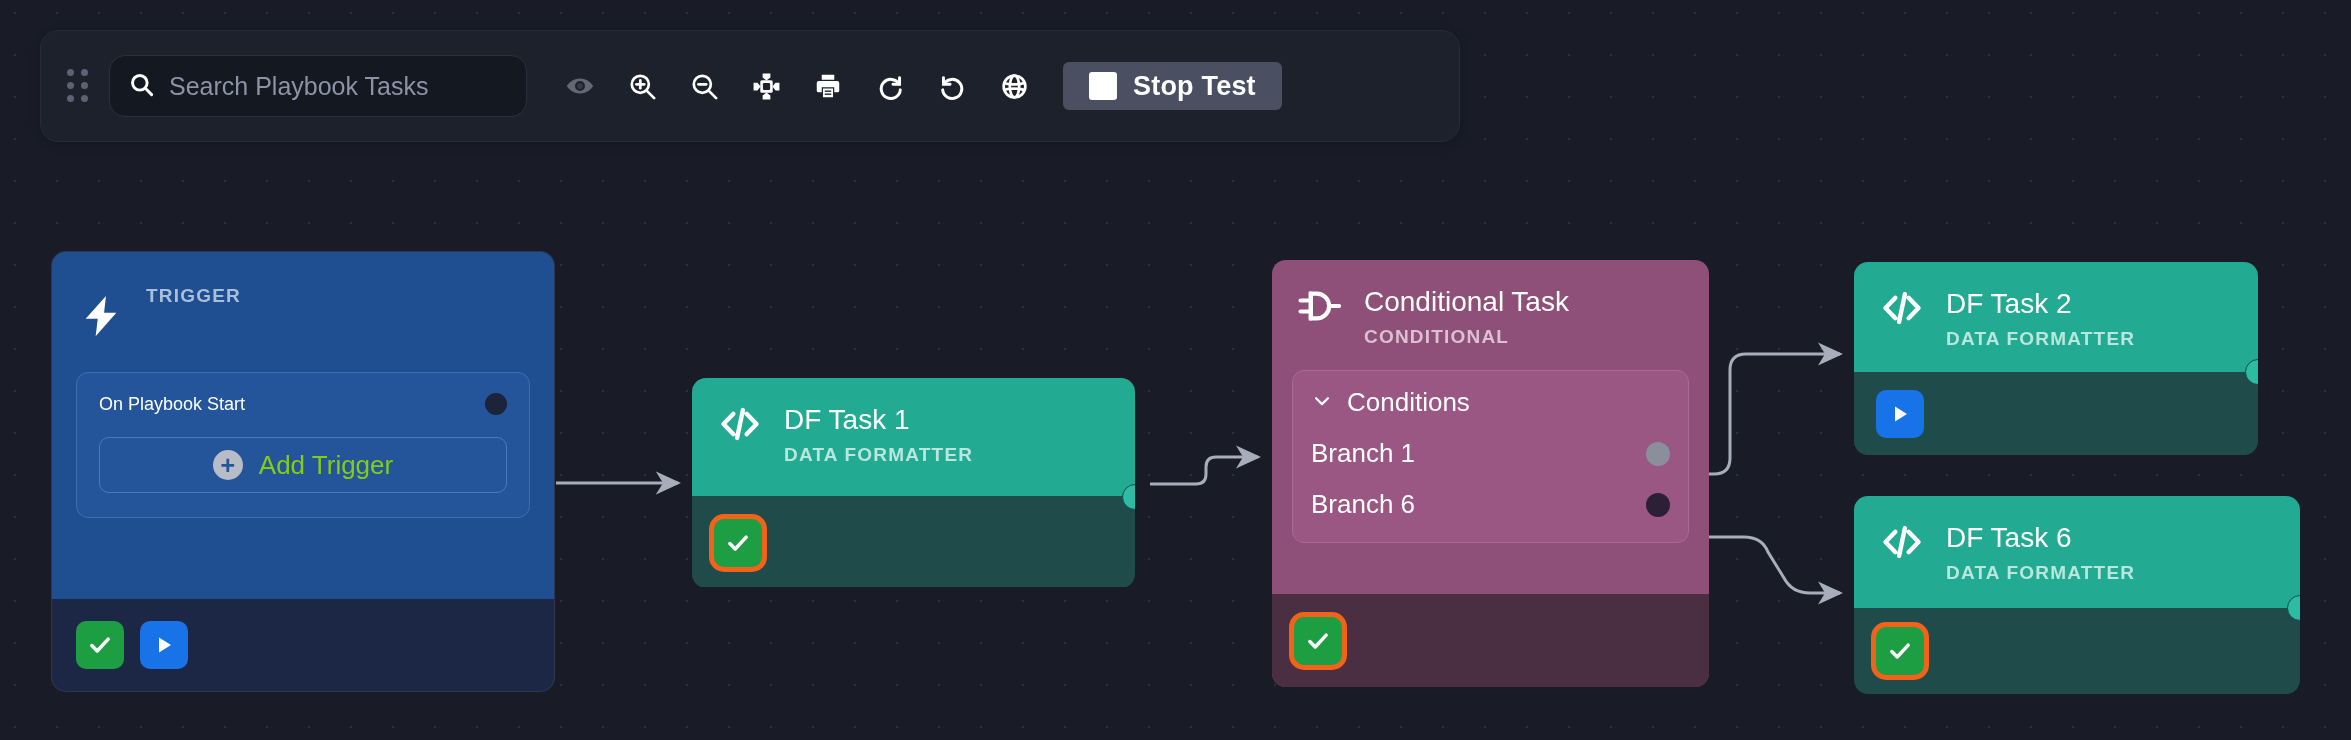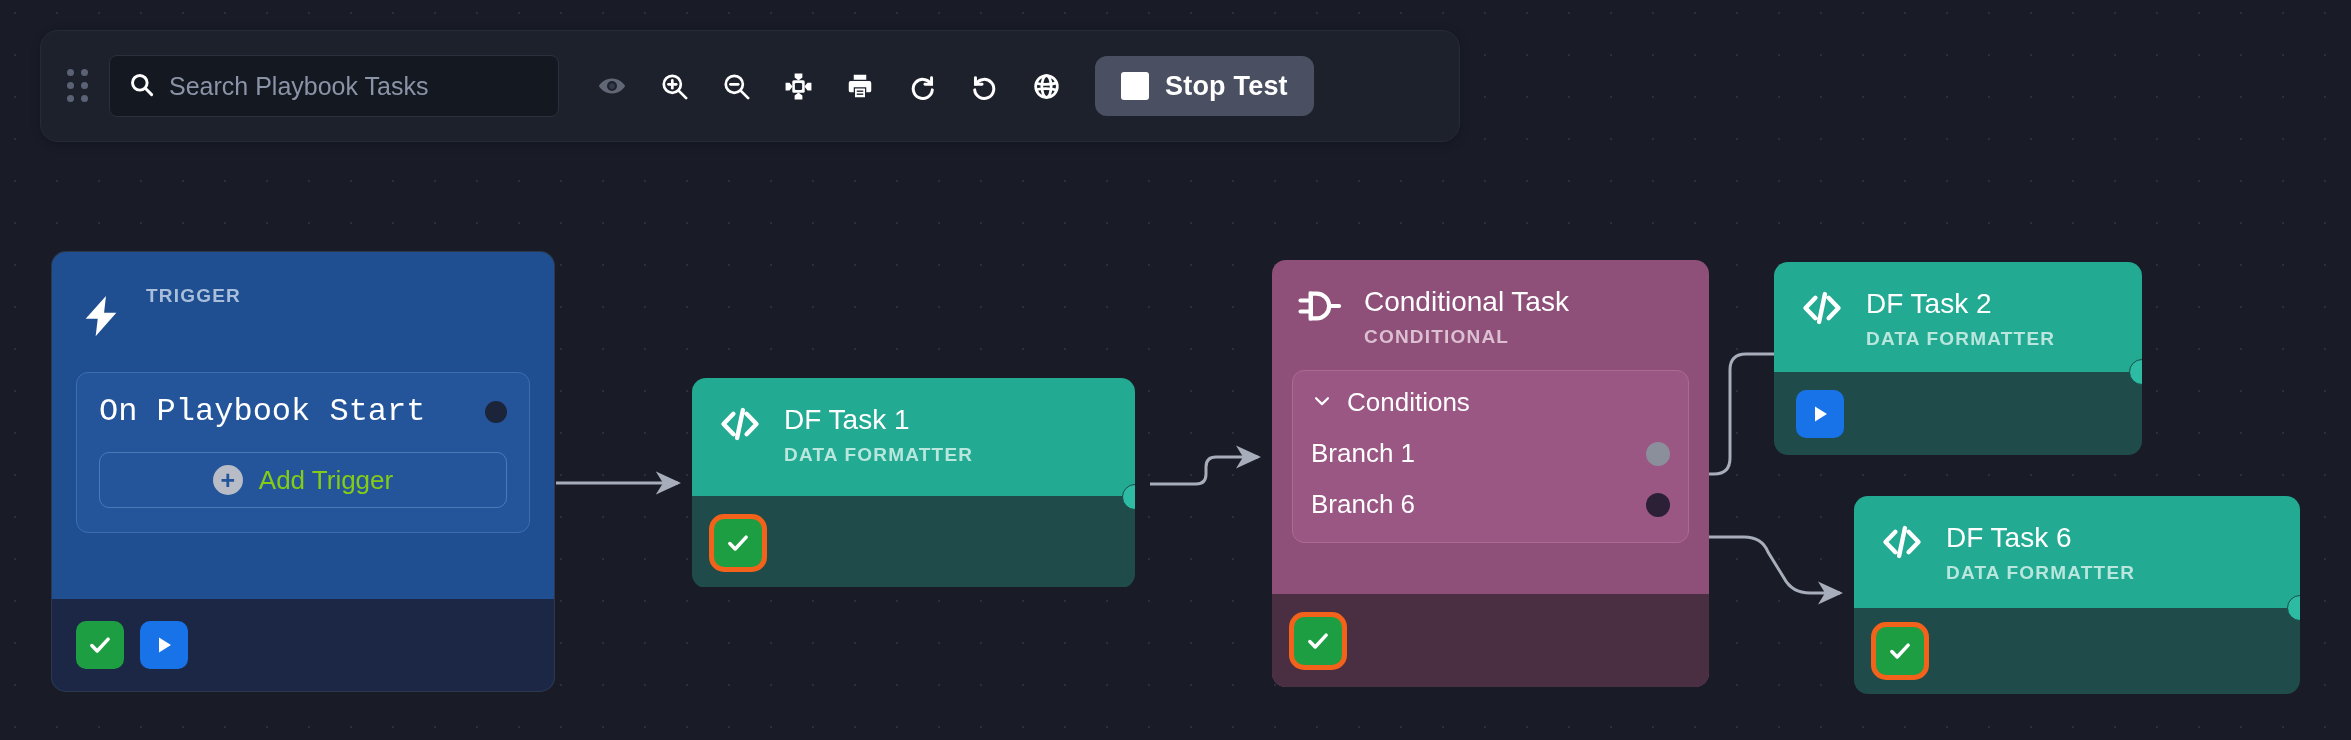--- a/index.html
+++ b/index.html
@@ -22,40 +22,40 @@
     display:flex; align-items:center; gap:0px; padding:0 26px;
     box-shadow:0 2px 10px rgba(0,0,0,.25);
   }
   .grip{
     width:26px; height:34px; display:grid; grid-template-columns:repeat(2,8px);
     grid-template-rows:repeat(3,8px); gap:5px 6px; margin-right:16px; cursor:grab;
   }
   .grip i{ width:7px; height:7px; border-radius:50%; background:#5b6275; display:block; }
 
   .search-box{
-    width:450px; height:62px; background:#141821; border:1px solid #2a303d;
-    border-radius:8px; display:flex; align-items:center; gap:14px; padding:0 18px;
+    width:418px; height:62px; background:#141821; border:1px solid #2a303d;
+    border-radius:16px; display:flex; align-items:center; gap:14px; padding:0 18px;
     margin-right:22px;
   }
   .search-box svg{ flex:0 0 auto; }
   .search-box input{
     flex:1; background:transparent; border:none; outline:none;
     color:#e7e9ee; font-size:25px; font-family:"Liberation Sans", sans-serif;
   }
   .search-box input::placeholder{ color:#8b93a6; }
 
   .tbtn{
     width:62px; height:62px; display:flex; align-items:center; justify-content:center;
     background:transparent; border:none; border-radius:10px; cursor:pointer;
   }
   .tbtn.eye svg{ opacity:.55; }
 
   .stop-btn{
-    margin-left:18px; height:60px; display:flex; align-items:center; gap:16px;
-    background:#4a5062; border:none; border-radius:12px; padding:0 26px; cursor:pointer;
+    margin-left:18px; height:48px; display:flex; align-items:center; gap:16px;
+    background:#4a5062; border:none; border-radius:6px; padding:0 26px; cursor:pointer;
   }
   .stop-btn .sq{ width:28px; height:28px; background:#fff; border-radius:3px; display:block; }
   .stop-btn span.lbl{ color:#fff; font-size:27px; font-weight:bold; letter-spacing:.2px; }
 
   
   #canvas{ position:absolute; inset:0; }
   .node{ position:absolute; border-radius:14px; overflow:hidden; }
 
   
   #node-trigger{
@@ -65,21 +65,21 @@
   #node-trigger .head{ display:flex; align-items:flex-start; gap:22px; padding:26px 26px 0 26px; }
   #node-trigger .bolt{ margin-top:12px; }
   .node .title{ color:#ffffff; font-size:28px; line-height:1.25; font-weight:400; }
   .node .subtitle{ font-size:19px; font-weight:bold; letter-spacing:1.2px; margin-top:7px; }
   #node-trigger .subtitle{ color:#a8bedb; }
   #node-trigger .panel{
     margin:26px 24px 0 24px; background:#24559a; border:1px solid #3d6eb0;
     border-radius:12px; padding:20px 22px 24px 22px;
   }
   .row-start{ display:flex; align-items:center; justify-content:space-between; }
-  .row-start .lbl{ color:#fff; font-size:32px;font-family:Liberation Mono, monospace; }
+  .row-start .lbl{ color:#fff; font-size:18px; }
   .dot-out{ width:22px; height:22px; border-radius:50%; background:#1b2438; }
   .add-trigger{
     margin-top:22px; height:56px; border:1px solid #4a7ab9; border-radius:10px;
     display:flex; align-items:center; justify-content:center; gap:16px; cursor:pointer;
     background:transparent;
   }
   .add-trigger .plus{
     width:30px;height:30px;border-radius:50%;background:#b8bcc6;display:flex;
     align-items:center;justify-content:center;color:#23559a;font-size:25px;font-weight:bold;line-height:1;
   }
@@ -99,21 +99,21 @@
 
   
   .df .head{ display:flex; align-items:flex-start; gap:20px; padding:24px 24px 0 24px; }
   .df .hdr{ background:#22aa92; }
   .df .subtitle{ color:#b9e6dd; }
   .df .body{ background:#1f4b4a; }
 
   #node-df1{ left:692px; top:378px; width:443px; height:210px; }
   #node-df1 .hdr{ height:118px; }
   #node-df1 .body{ height:91px; }
-  #node-df2{ left:1774px; top:262px; width:368px; height:193px; }
+  #node-df2{ left:1854px; top:262px; width:404px; height:193px; }
   #node-df2 .hdr{ height:110px; }
   #node-df2 .body{ height:83px; }
   #node-df3{ left:1854px; top:496px; width:446px; height:198px; }
   #node-df3 .hdr{ height:112px; }
   #node-df3 .body{ height:86px; }
 
   
   #node-cond{
     left:1272px; top:260px; width:437px; height:427px; background:#8e4f79;
   }

